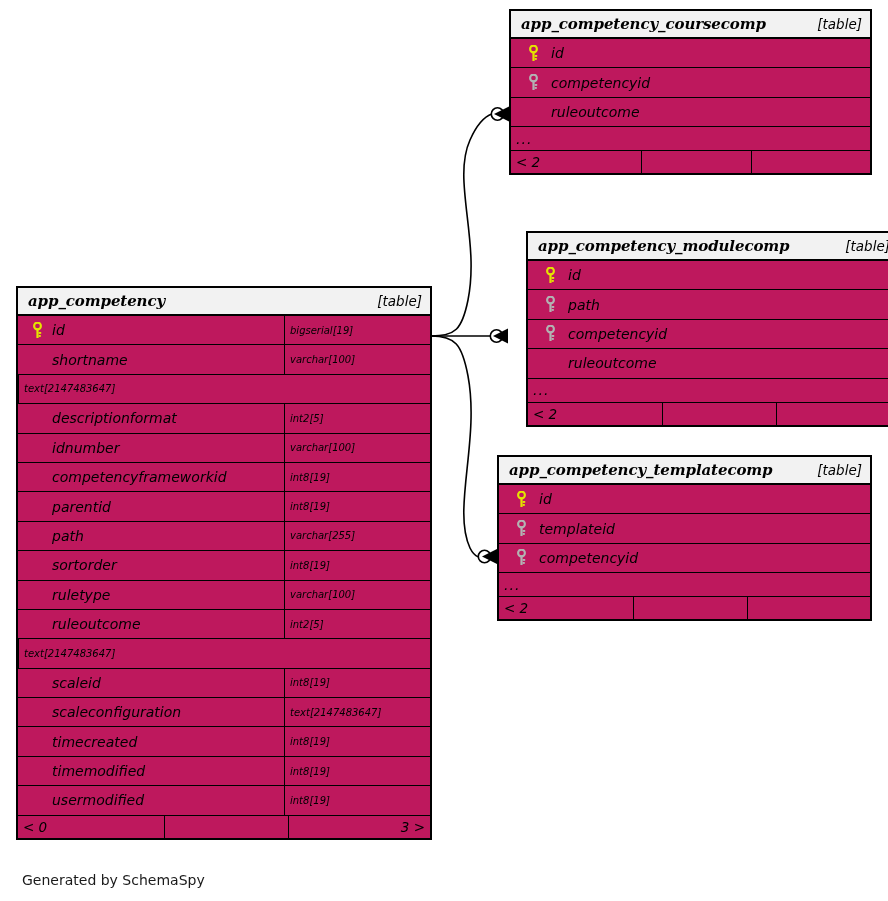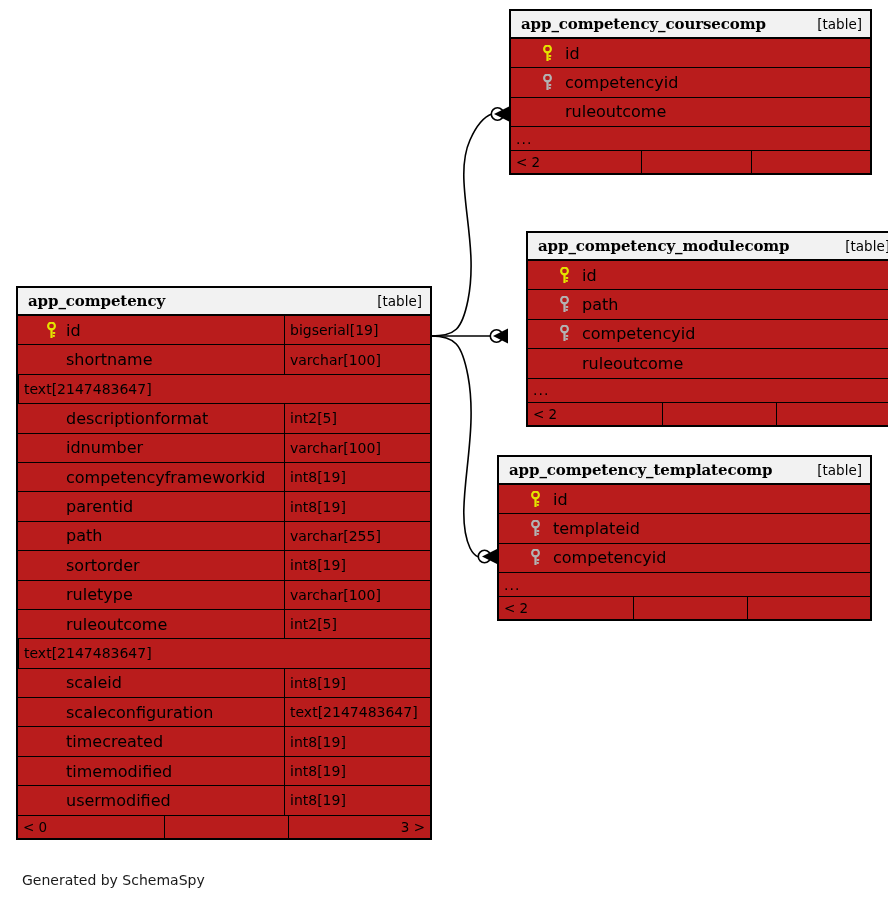--- a/index.html
+++ b/index.html
@@ -16,22 +16,23 @@
   }
   #diagram {
     position: absolute;
     left: 0; top: 0;
     width: 888px; height: 901px;
   }
   .er-table {
     position: absolute;
     box-sizing: border-box;
     border: 2px solid #000000;
-    background: #b91c1c;
+    background: #be185d;
     z-index: 5;
+    font-style: italic;
   }
   .tbl-title {
     display: flex;
     align-items: center;
     justify-content: space-between;
     background: #f2f2f2;
     border-bottom: 2px solid #000000;
     box-sizing: border-box;
     padding: 0 8px 0 10px;
     height: 28px;
@@ -57,33 +58,33 @@
     height: 29.4px;
     align-items: center;
   }
   .col-row.last-col { border-bottom: 1px solid #000000; }
   .col-name {
     display: flex;
     align-items: center;
     box-sizing: border-box;
     flex: 1 1 auto;
     height: 100%;
-    padding-left: 22px;
-    font-size: 16px;
+    padding-left: 8px;
+    font-size: 14px;
     color: #000000;
     overflow: hidden;
     white-space: nowrap;
   }
   .col-type {
     display: flex;
     align-items: center;
     box-sizing: border-box;
     height: 100%;
     padding-left: 5px;
-    font-size: 14px;
+    font-size: 10px;
     color: #000000;
     border-left: 1px solid #000000;
     white-space: nowrap;
   }
   .keyslot {
     width: 22px;
     min-width: 22px;
     display: flex;
     align-items: center;
     justify-content: center;

